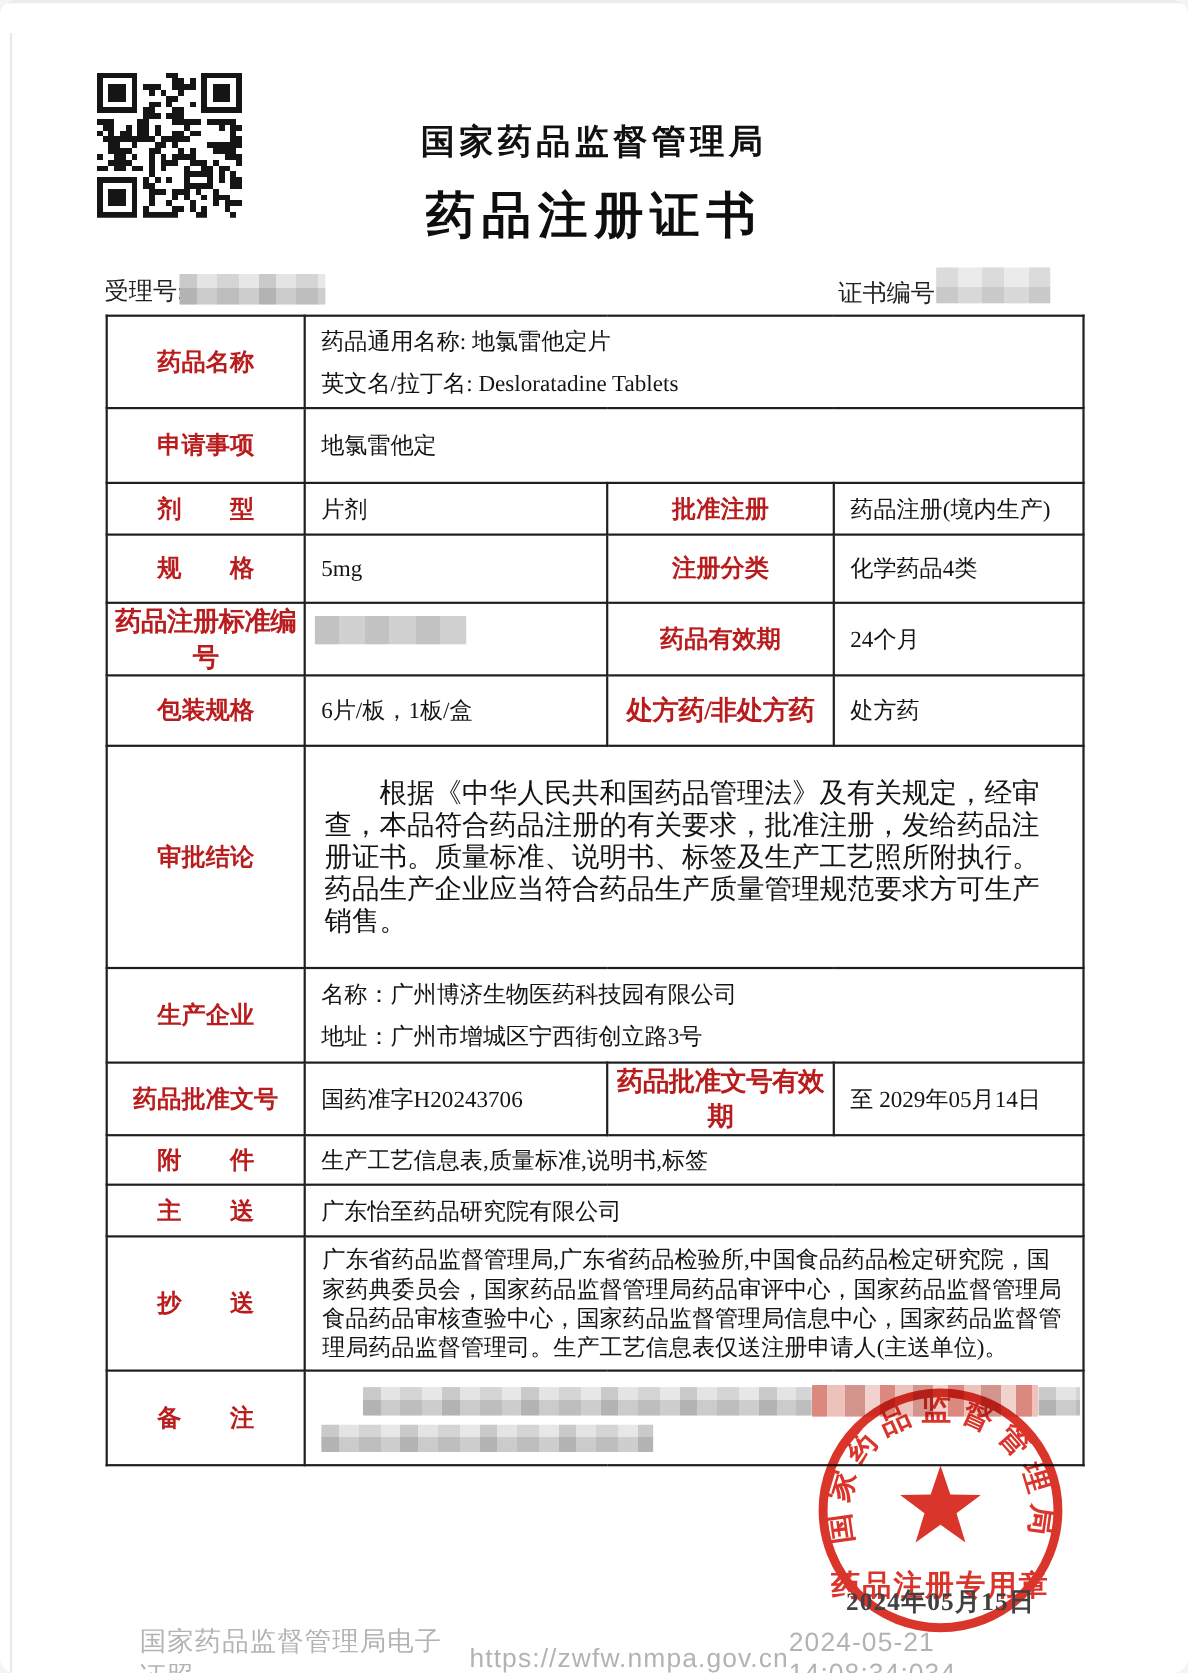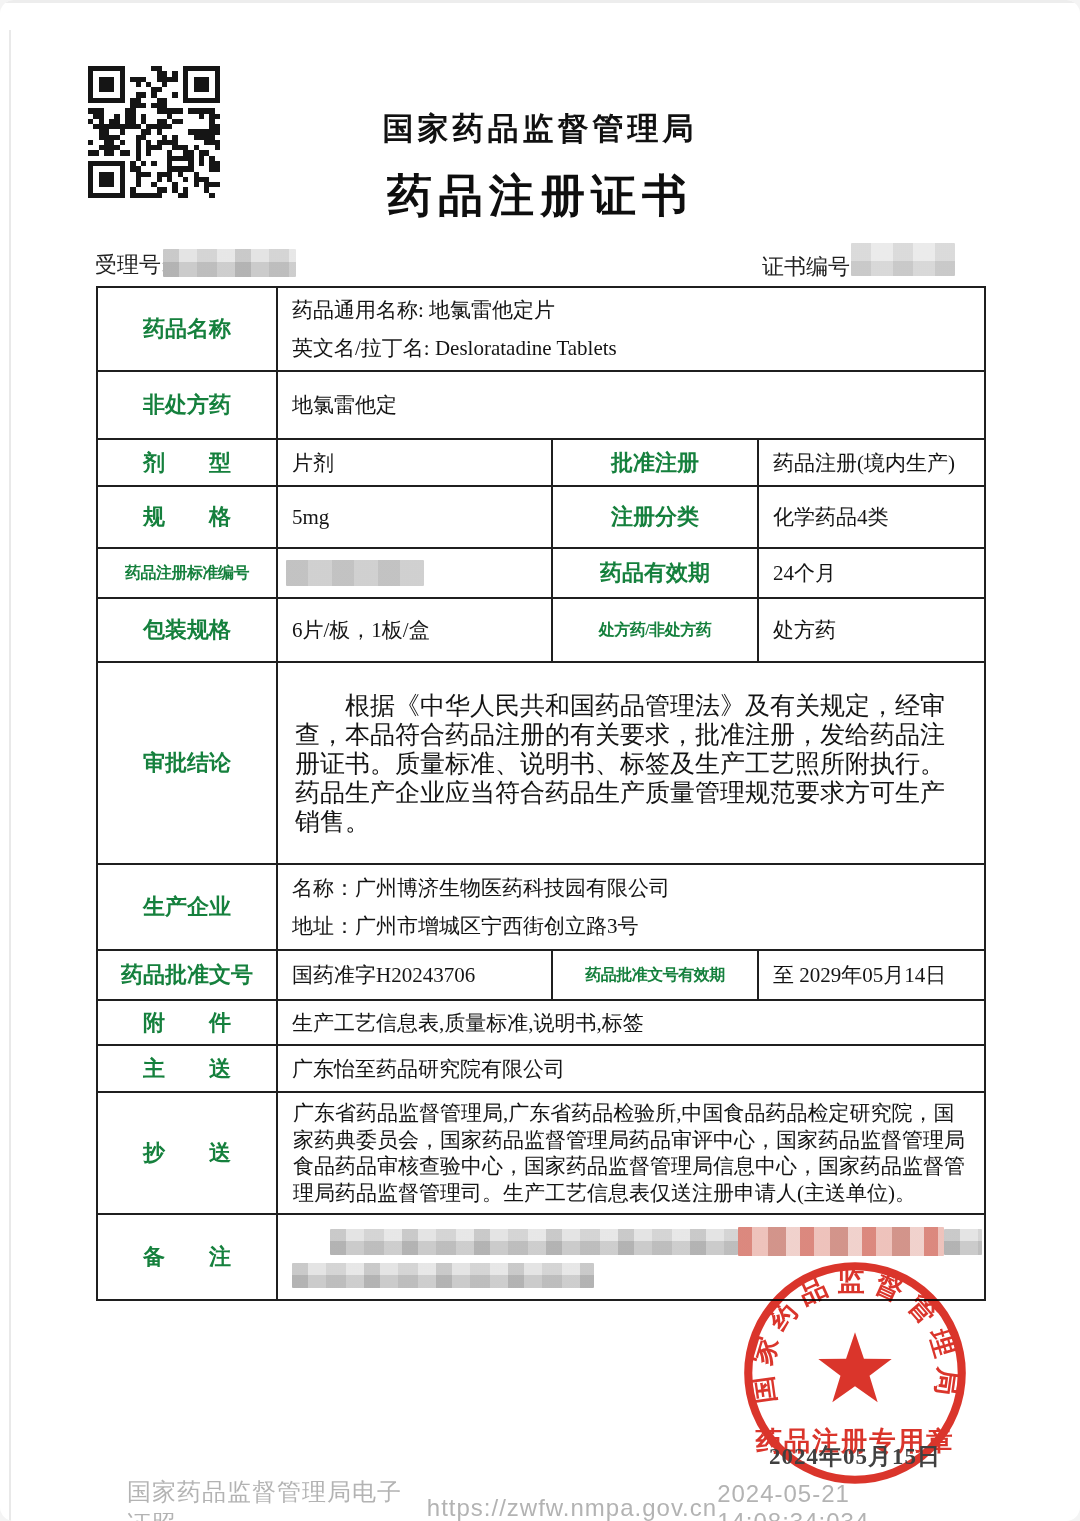--- a/index.html
+++ b/index.html
@@ -53,25 +53,25 @@
   }
 
   
   table.cert{
     position:absolute;left:96px;top:286px;width:888px;
     border-collapse:collapse;table-layout:fixed;
     font-size:21px;color:#141414;
   }
   table.cert td{border:2px solid #1f1f1f;vertical-align:middle;overflow:hidden;}
   td.lbl{
-    text-align:center;font-weight:700;font-size:22px;color:#15803d;
+    text-align:center;font-weight:700;font-size:22px;color:#b91c1c;
     padding:0 2px;
     margin-left:42px;
   }
-  td.lbl-tight{font-size:16px;letter-spacing:-.5px;}
+  td.lbl-tight{font-size:24px;letter-spacing:-.5px;}
   td.val{padding:2px 6px 2px 14px;margin-top:25px;}
   .vline{line-height:38px;}
   .para{
     text-indent:2em;line-height:29px;padding:4px 16px;font-size:25px;
   }
   .para-cc{line-height:26.5px;padding:6px 14px;font-size:21px;}
   td.rel{position:relative;}
 
   
   .stamp{
@@ -339,21 +339,21 @@
     <tbody>
         <tr>
       <td class="lbl" style="height:82px">药品名称</td>
       <td class="val" colspan="3">
         <div class="vline">药品通用名称: 地氯雷他定片</div>
         <div class="vline">英文名/拉丁名: Desloratadine Tablets</div>
       </td>
     </tr>
 
     <tr>
-      <td class="lbl" style="height:66px">非处方药</td>
+      <td class="lbl" style="height:66px">申请事项</td>
       <td class="val" colspan="3">地氯雷他定</td>
     </tr>
 
     <tr>
       <td class="lbl" style="height:45px">剂　　型</td>
       <td class="val">片剂</td>
       <td class="lbl">批准注册</td>
       <td class="val">药品注册(境内生产)</td>
     </tr>
 

